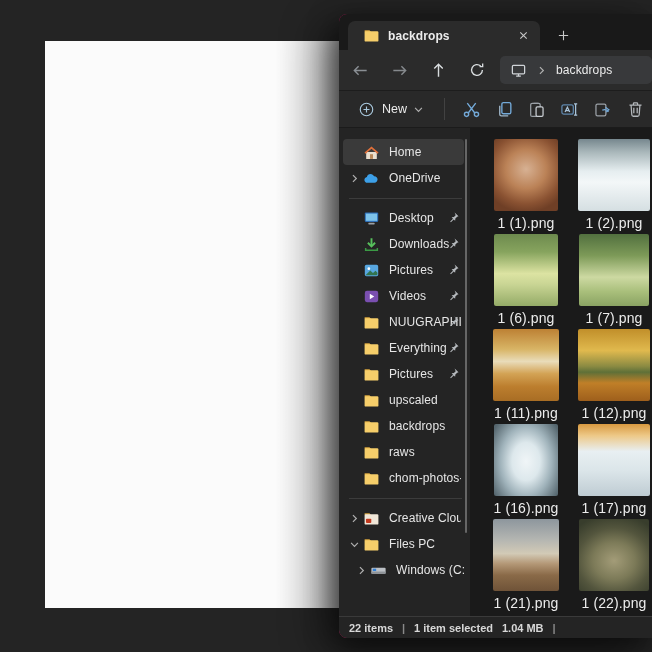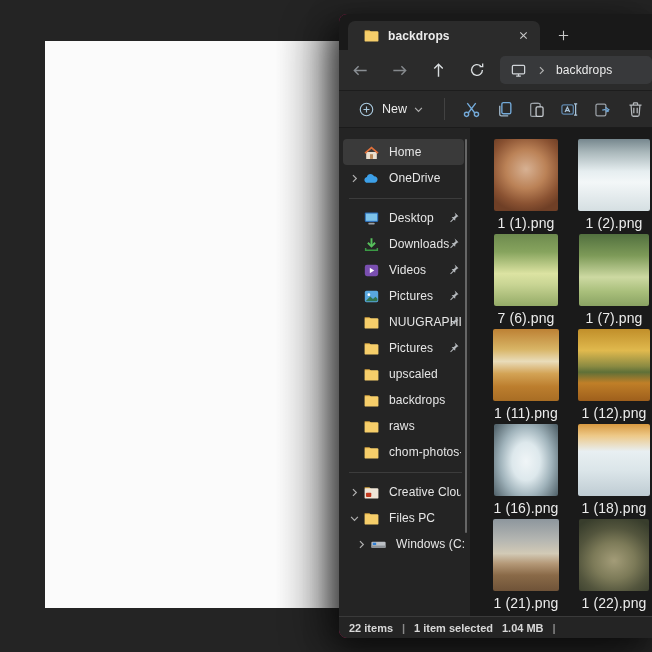--- a/index.html
+++ b/index.html
@@ -255,56 +255,71 @@
     <span class="pin">
                 <svg width="13" height="13" viewBox="0 0 16 16" fill="#b4b8bc">
                   <path d="M9.4 1.8l4.8 4.8-1.7.5-2.2 2.2-.3 2.8-1.7-1.7-3.5 3.5-.9-.9 3.5-3.5-1.7-1.7 2.8-.3 2.2-2.2z"></path>
                 </svg>
               </span>
   </div>
             <div class="side-row">
     <span class="chev"></span>
     <span class="sicon">
                 <svg width="17" height="17" viewBox="0 0 16 16">
-                  <rect x="1.7" y="2.7" width="12.6" height="10.6" rx="2" fill="#7a4fb0"></rect>
-                  <path d="M6.4 5.4v5.2l4.2-2.6z" fill="#fff"></path>
-                </svg>
-              </span>
-    <span class="slabel">Videos</span>
-    <span class="pin">
-                <svg width="13" height="13" viewBox="0 0 16 16" fill="#b4b8bc">
-                  <path d="M9.4 1.8l4.8 4.8-1.7.5-2.2 2.2-.3 2.8-1.7-1.7-3.5 3.5-.9-.9 3.5-3.5-1.7-1.7 2.8-.3 2.2-2.2z"></path>
-                </svg>
-              </span>
-  </div>
-            <div class="side-row">
-    <span class="chev"></span>
-    <span class="sicon">
-                <svg width="17" height="17" viewBox="0 0 16 16">
                   <rect x="1.7" y="2.7" width="12.6" height="10.6" rx="1.5" fill="#58a7e0"></rect>
                   <circle cx="5.5" cy="6.3" r="1.3" fill="#fff"></circle>
                   <path d="M2.4 12.4 6.8 8l2.6 2.4 2.4-2.1 1.8 1.7v1.2c0 .7-.6 1.3-1.3 1.3H3.2c-.3 0-.6-.04-.8-.1z" fill="#2f6f3f" opacity=".9"></path>
                 </svg>
               </span>
     <span class="slabel">Pictures</span>
     <span class="pin">
                 <svg width="13" height="13" viewBox="0 0 16 16" fill="#b4b8bc">
                   <path d="M9.4 1.8l4.8 4.8-1.7.5-2.2 2.2-.3 2.8-1.7-1.7-3.5 3.5-.9-.9 3.5-3.5-1.7-1.7 2.8-.3 2.2-2.2z"></path>
                 </svg>
               </span>
   </div>
             <div class="side-row">
     <span class="chev"></span>
     <span class="sicon">
                 <svg width="17" height="17" viewBox="0 0 16 16">
+                  <rect x="1.7" y="2.7" width="12.6" height="10.6" rx="2" fill="#7a4fb0"></rect>
+                  <path d="M6.4 5.4v5.2l4.2-2.6z" fill="#fff"></path>
+                </svg>
+              </span>
+    <span class="slabel">Videos</span>
+    <span class="pin">
+                <svg width="13" height="13" viewBox="0 0 16 16" fill="#b4b8bc">
+                  <path d="M9.4 1.8l4.8 4.8-1.7.5-2.2 2.2-.3 2.8-1.7-1.7-3.5 3.5-.9-.9 3.5-3.5-1.7-1.7 2.8-.3 2.2-2.2z"></path>
+                </svg>
+              </span>
+  </div>
+            <div class="side-row">
+    <span class="chev"></span>
+    <span class="sicon">
+                <svg width="17" height="17" viewBox="0 0 16 16">
                   <path fill="#d9a63e" d="M1.5 3.1h4.6l1.5 1.6H1.5z"></path>
                   <rect x="1.5" y="4.1" width="13" height="9.6" rx="1.1" fill="#f6ce6a"></rect>
                 </svg>
               </span>
     <span class="slabel">NUUGRAPHICS</span>
+    <span class="pin">
+                <svg width="13" height="13" viewBox="0 0 16 16" fill="#b4b8bc">
+                  <path d="M9.4 1.8l4.8 4.8-1.7.5-2.2 2.2-.3 2.8-1.7-1.7-3.5 3.5-.9-.9 3.5-3.5-1.7-1.7 2.8-.3 2.2-2.2z"></path>
+                </svg>
+              </span>
+  </div>
+            <div class="side-row">
+    <span class="chev"></span>
+    <span class="sicon">
+                <svg width="17" height="17" viewBox="0 0 16 16">
+                  <path fill="#d9a63e" d="M1.5 3.1h4.6l1.5 1.6H1.5z"></path>
+                  <rect x="1.5" y="4.1" width="13" height="9.6" rx="1.1" fill="#f6ce6a"></rect>
+                </svg>
+              </span>
+    <span class="slabel">Everything</span>
     <span class="pin">
                 <svg width="13" height="13" viewBox="0 0 16 16" fill="#b4b8bc">
                   <path d="M9.4 1.8l4.8 4.8-1.7.5-2.2 2.2-.3 2.8-1.7-1.7-3.5 3.5-.9-.9 3.5-3.5-1.7-1.7 2.8-.3 2.2-2.2z"></path>
                 </svg>
               </span>
   </div>
             <div class="side-row">
     <span class="chev"></span>
     <span class="sicon">
                 <svg width="17" height="17" viewBox="0 0 16 16">
@@ -419,41 +434,41 @@
             <div class="file">
     <div class="thumb" style="background: radial-gradient(70% 60% at 50% 42%, rgb(215, 177, 147) 0%, rgb(187, 130, 87) 45%, rgb(138, 82, 50) 80%, rgb(111, 63, 38) 100%); width: 64px;"></div>
     <div class="fname">1 (1).png</div>
   </div>
             <div class="file">
     <div class="thumb" style="background: linear-gradient(rgb(118, 135, 142) 0%, rgb(169, 183, 186) 18%, rgb(230, 238, 240) 45%, rgb(243, 247, 248) 60%, rgb(213, 223, 226) 100%); width: 72px;"></div>
     <div class="fname">1 (2).png</div>
   </div>
             <div class="file">
     <div class="thumb" style="background: linear-gradient(rgb(109, 138, 78) 0%, rgb(135, 164, 94) 25%, rgb(220, 227, 162) 55%, rgb(201, 213, 148) 70%, rgb(148, 171, 103) 100%); width: 64px;"></div>
-    <div class="fname">7 (6).png</div>
+    <div class="fname">1 (6).png</div>
   </div>
             <div class="file">
     <div class="thumb" style="background: linear-gradient(rgb(82, 112, 63) 0%, rgb(125, 154, 88) 30%, rgb(205, 217, 162) 60%, rgb(169, 191, 123) 80%, rgb(138, 163, 99) 100%); width: 70px;"></div>
     <div class="fname">1 (7).png</div>
   </div>
             <div class="file">
     <div class="thumb" style="background: linear-gradient(rgb(189, 129, 52) 0%, rgb(216, 180, 101) 28%, rgb(233, 220, 186) 45%, rgb(211, 163, 85) 62%, rgb(188, 126, 46) 80%, rgb(168, 109, 36) 100%); width: 66px;"></div>
     <div class="fname">1 (11).png</div>
   </div>
             <div class="file">
     <div class="thumb" style="background: linear-gradient(rgb(193, 143, 42) 0%, rgb(224, 185, 78) 30%, rgb(138, 138, 66) 52%, rgb(95, 112, 56) 60%, rgb(192, 127, 40) 75%, rgb(158, 95, 28) 100%); width: 72px;"></div>
     <div class="fname">1 (12).png</div>
   </div>
             <div class="file">
     <div class="thumb" style="background: radial-gradient(62% 75% at 50% 52%, rgb(240, 245, 247) 0%, rgb(221, 232, 236) 35%, rgb(159, 178, 186) 65%, rgb(85, 102, 110) 100%); width: 64px;"></div>
     <div class="fname">1 (16).png</div>
   </div>
             <div class="file">
     <div class="thumb" style="background: linear-gradient(rgb(216, 153, 64) 0%, rgb(237, 200, 135) 16%, rgb(232, 239, 242) 38%, rgb(219, 229, 233) 65%, rgb(191, 204, 211) 100%); width: 72px;"></div>
-    <div class="fname">1 (18).png</div>
+    <div class="fname">1 (17).png</div>
   </div>
             <div class="file">
     <div class="thumb" style="background: linear-gradient(rgb(141, 150, 157) 0%, rgb(179, 181, 177) 28%, rgb(210, 202, 182) 48%, rgb(180, 152, 119) 62%, rgb(138, 106, 72) 78%, rgb(111, 83, 56) 100%); width: 66px;"></div>
     <div class="fname">1 (21).png</div>
   </div>
             <div class="file">
     <div class="thumb" style="background: radial-gradient(75% 65% at 50% 58%, rgb(163, 156, 120) 0%, rgb(124, 122, 88) 40%, rgb(83, 85, 61) 70%, rgb(56, 61, 44) 100%); width: 70px;"></div>
     <div class="fname">1 (22).png</div>
   </div>
           </div>

